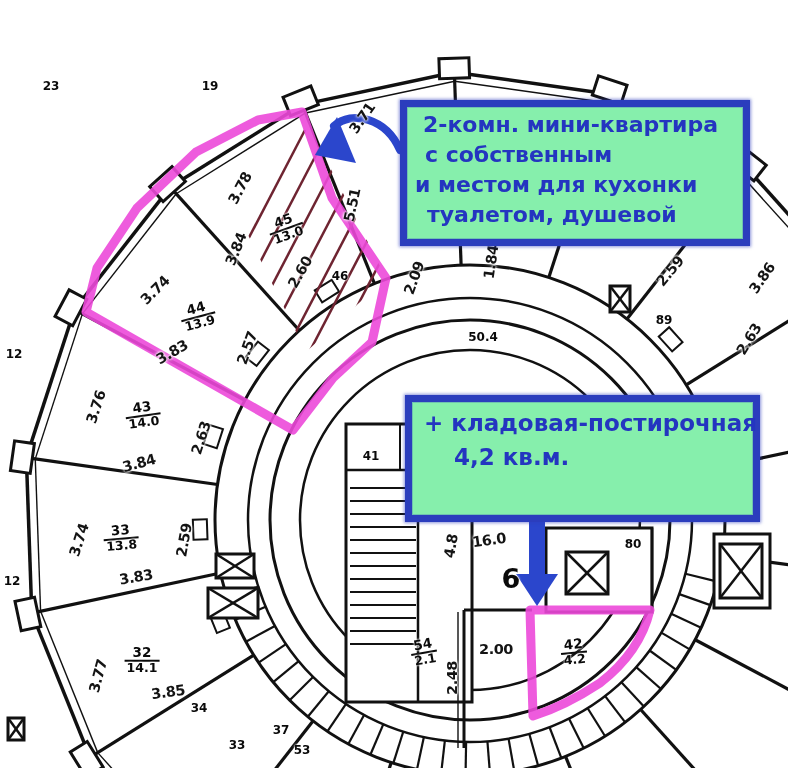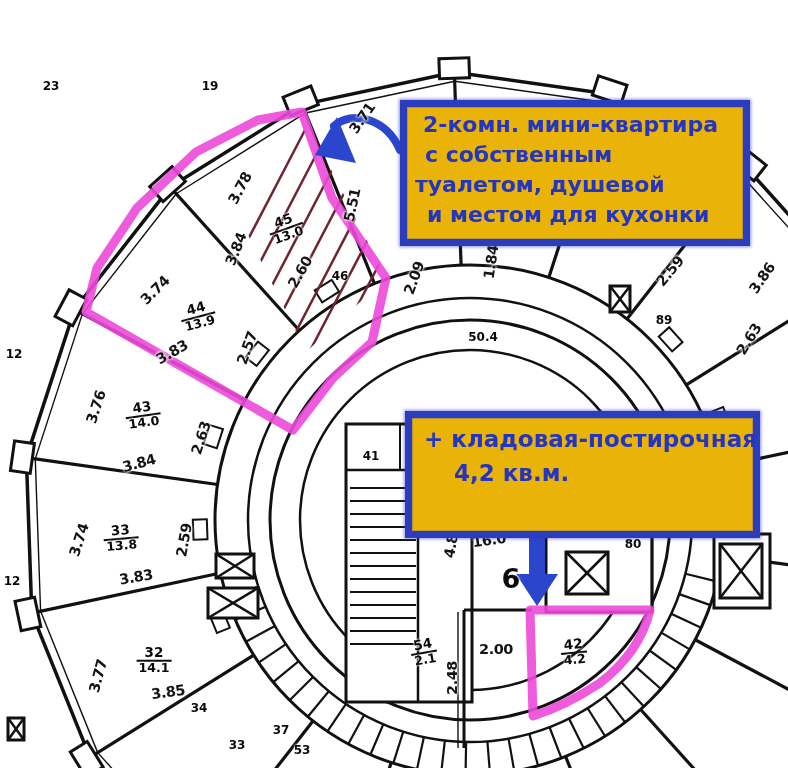--- a/index.html
+++ b/index.html
@@ -10,30 +10,30 @@
   .dim{position:absolute;font-size:14.5px;font-weight:600;color:#141414;letter-spacing:-.5px;
        white-space:nowrap;transform-origin:center;
        text-shadow:0 0 2px #fff,0 0 3px #fff,0 0 4px #fff;}
   .room{position:absolute;text-align:center;color:#0a0a0a;font-weight:800;line-height:1.02;
         transform-origin:center;text-shadow:0 0 2px #fff,0 0 3px #fff;}
   .room .num{font-size:13.5px;display:block;border-bottom:2px solid #0a0a0a;padding:0 2px;}
   .room .area{font-size:12.5px;display:block;padding:0 2px;}
   .sm{position:absolute;font-size:12px;font-weight:700;color:#0a0a0a;
       text-shadow:0 0 2px #fff,0 0 3px #fff;}
   .sm.big{font-size:27px;font-weight:700;}
-  .anno-box{position:absolute;background:#eab308;border:7px solid #2b3dbd;
+  .anno-box{position:absolute;background:#86efac;border:7px solid #2b3dbd;
             box-shadow:0 0 3px 1px rgba(43,61,189,.55), inset 0 0 0 1px rgba(43,61,189,.25);
             color:#2435c0;font-weight:800;}
   .anno-box .ln{white-space:nowrap;}
   #box1{left:400px;top:100px;width:328px;height:129px;font-size:22px;line-height:30px;padding:3px 0 0 8px;}
   #box1 .ln:nth-child(1){margin-left:8px;}
   #box1 .ln:nth-child(2){margin-left:10px;}
   #box1 .ln:nth-child(3){margin-left:0px;}
   #box1 .ln:nth-child(4){margin-left:12px;}
-  #box2{left:405px;top:395px;width:329px;height:109px;font-size:23px;line-height:34px;padding:4px 0 0 12px;margin-top:16px;}
+  #box2{left:405px;top:395px;width:329px;height:109px;font-size:23px;line-height:34px;padding:4px 0 0 12px;}
   #box2 .ln:nth-child(2){margin-left:30px;}
   #box2 .ln:nth-child(3){margin-left:20px;}
 </style>
 </head>
 <body>
 
 <div class="stage">
   <svg id="plan" width="788" height="768" viewBox="0 0 788 768">
       <circle cx="470" cy="520" r="170" fill="none" stroke="#111111" stroke-width="2.5"></circle>
       <circle cx="470" cy="520" r="200" fill="none" stroke="#111111" stroke-width="3"></circle>
@@ -243,21 +243,21 @@
         <span class="area">13.9</span>
       </div>
       <div class="room" style="left: 143px; top: 415px; transform: translate(-50%, -50%) rotate(-8deg); position: absolute;">
         <span class="num">43</span>
         <span class="area">14.0</span>
       </div>
       <div class="room" style="left: 121px; top: 538px; transform: translate(-50%, -50%) rotate(-5deg); position: absolute;">
         <span class="num">33</span>
         <span class="area">13.8</span>
       </div>
-      <div class="room" style="left: 154px; top: 660px; transform: translate(-50%, -50%) rotate(0deg); position: absolute; text-align: center;">
+      <div class="room" style="left: 142px; top: 660px; transform: translate(-50%, -50%) rotate(0deg); position: absolute; text-align: center;">
         <span class="num">32</span>
         <span class="area">14.1</span>
       </div>
       <div class="room" style="left: 574px; top: 652px; transform: translate(-50%, -50%) rotate(-6deg); position: absolute;">
         <span class="num">42</span>
         <span class="area">4.2</span>
       </div>
       <div class="room" style="left: 424px; top: 652px; transform: translate(-50%, -50%) rotate(-10deg); position: absolute;">
         <span class="num">54</span>
         <span class="area">2.1</span>
@@ -275,20 +275,20 @@
       <span class="sm" style="left: 302px; top: 750px; transform: translate(-50%, -50%) rotate(0deg); position: absolute;">53</span>
       <span class="sm" style="left: 210px; top: 86px; transform: translate(-50%, -50%) rotate(0deg); position: absolute;">19</span>
       <span class="sm" style="left: 51px; top: 86px; transform: translate(-50%, -50%) rotate(0deg); position: absolute;">23</span>
       <span class="sm" style="left: 14px; top: 354px; transform: translate(-50%, -50%) rotate(0deg); position: absolute;">12</span>
       <span class="sm" style="left: 12px; top: 581px; transform: translate(-50%, -50%) rotate(0deg); position: absolute;">12</span>
     </div>
 
   <div class="anno-box" id="box1">
       <div class="ln">2-комн. мини-квартира</div>
       <div class="ln">с собственным</div>
+      <div class="ln">и местом для кухонки</div>
       <div class="ln">туалетом, душевой</div>
-      <div class="ln">и местом для кухонки</div>
     </div>
   <div class="anno-box" id="box2">
       <div class="ln">+ кладовая-постирочная</div>
       <div class="ln">4,2 кв.м.</div>
     </div>
 </div>
 
 </body></html>

